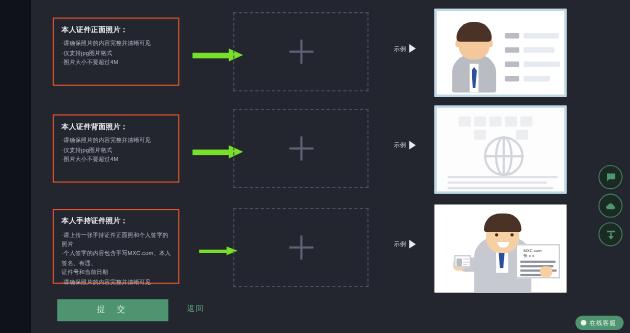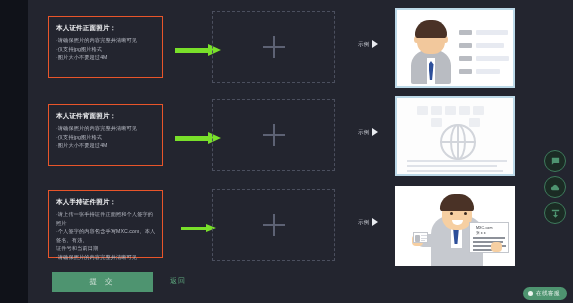--- a/index.html
+++ b/index.html
@@ -138,21 +138,21 @@
 
   
   .footer{position:absolute;left:48px;top:272px;width:460px;height:24px;}
   .submit-btn{
     position:absolute;left:4px;top:0;
     width:101px;height:20px;
     background:#4e9470;
     color:#d8e6dd;font-size:7.5px;letter-spacing:3px;
     display:flex;align-items:center;justify-content:center;
     border:none;cursor:pointer;
-    font-family:Liberation Serif, serif;
+    font-family:Liberation Mono, monospace;
   }
   .back-link{
     position:absolute;left:122px;top:4px;
     color:#5fa97f;font-size:7px;letter-spacing:1px;cursor:pointer;
   }
 
   
   .fab{
     position:absolute;right:7px;
     width:20px;height:20px;border-radius:50%;

